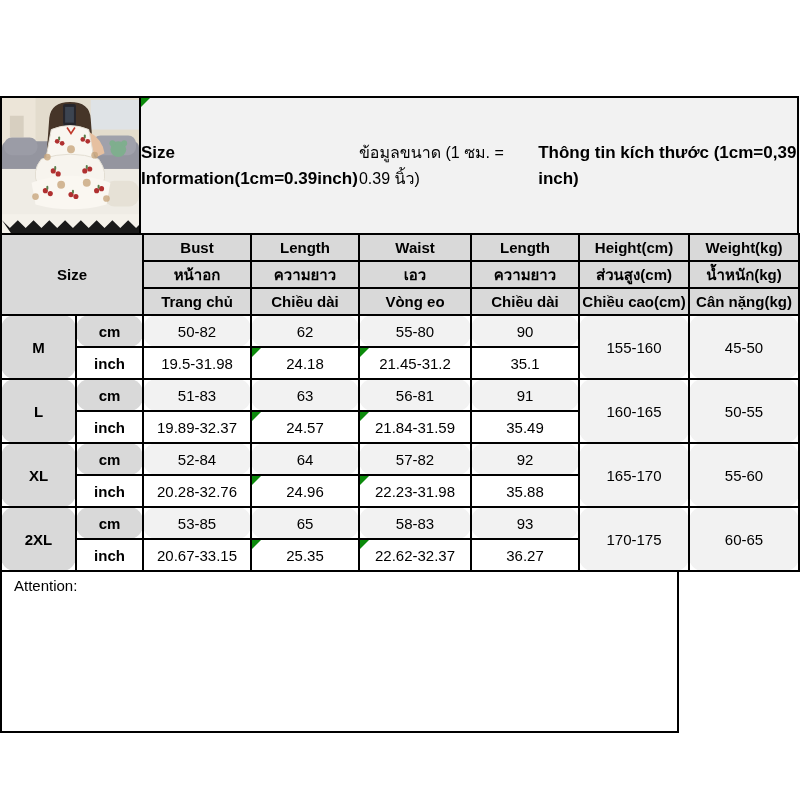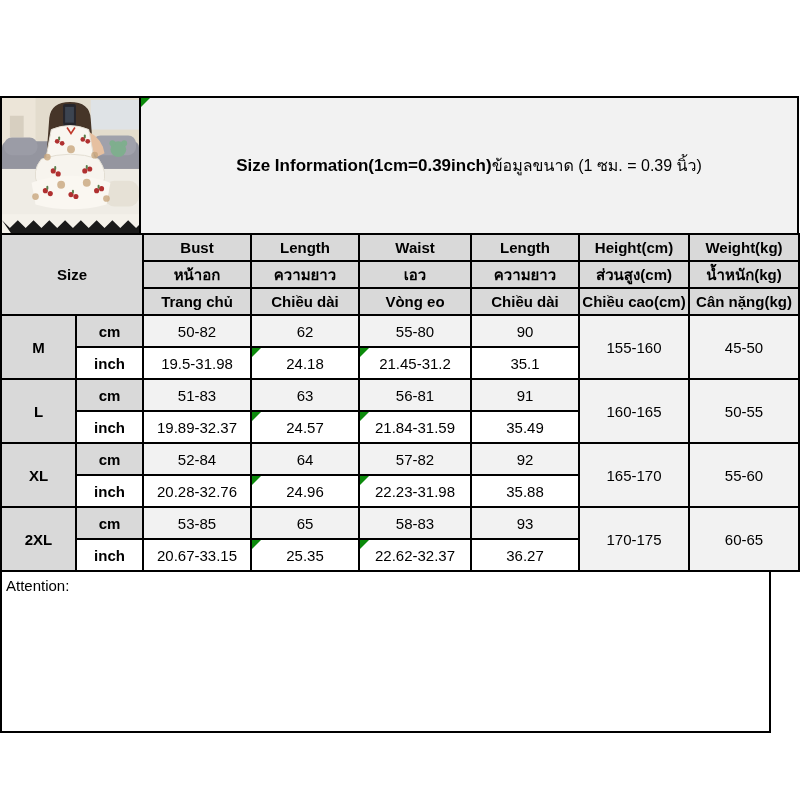--- a/index.html
+++ b/index.html
@@ -21,31 +21,31 @@
   .gtri { position: absolute; top: 0; left: 0; width: 0; height: 0;
           border-top: 9px solid #0b8a0b; border-right: 9px solid transparent; }
 
   
   table.size-table { border-collapse: collapse; table-layout: fixed; width: 799px; margin-top: -2px; }
   table.size-table td { border: 2px solid #000; text-align: center; vertical-align: middle; padding: 0 2px; overflow: hidden; }
 
   tr.hdr td { height: 27px; background: #d9d9d9; font-weight: bold; font-size: 15px; }
   td.size-hd { background: #d9d9d9; font-size: 27px; font-weight: bold; }
 
-  tr.cm-row td { height: 32px; background: #f2f2f2; font-size: 15px; }
+  tr.cm-row td { height: 32px; background: #f2f2f2; font-size: 15px; border-radius: 14px; }
   tr.inch-row td { height: 32px; background: #ffffff; font-size: 15px; }
   td.size-cell { background: #d9d9d9 !important; font-weight: bold; font-size: 17px; }
   td.unit { font-weight: bold; font-size: 15px; }
   td.unit-cm { background: #d9d9d9 !important; }
   td.unit-inch { background: #ffffff !important; }
   td.merged { background: #f2f2f2 !important; font-size: 15px; }
   td.tri { position: relative; }
 
   
-  .attention { width: 771px; height: 161px; border: 2px solid #000; border-top: none; background: #fff; padding: 3px 4px; font-size: 15px; line-height: 21px; text-align: left; }
+  .attention { width: 679px; height: 161px; border: 2px solid #000; border-top: none; background: #fff; padding: 3px 12px; font-size: 15px; line-height: 21px; text-align: left; }
   .attention div { white-space: normal; }
 </style>
 </head>
 <body>
 
 <div class="canvas">
   <div class="sheet">
 
     <div class="top-band">
       <div class="photo-cell">
@@ -118,20 +118,21 @@
               <circle cx="86" cy="86" r="4"></circle>
               <circle cx="34" cy="100" r="3.4"></circle>
               <circle cx="106" cy="102" r="3.4"></circle>
           </g>
         </svg>
       </div>
       <div class="title-cell">
         <span class="gtri"></span>
         <div class="title-line-en">Size Information(1cm=0.39inch)</div>
         <div class="title-line-th">ข้อมูลขนาด (1 ซม. = 0.39 นิ้ว)</div>
+        <div class="title-line-vi">Thông tin kích thước (1cm=0,39 inch)</div>
       </div>
     </div>
 
     <table class="size-table">
       <colgroup>
         <col style="width:75px">
           <col style="width:67px">
         <col style="width:108px">
           <col style="width:108px">
         <col style="width:112px">

